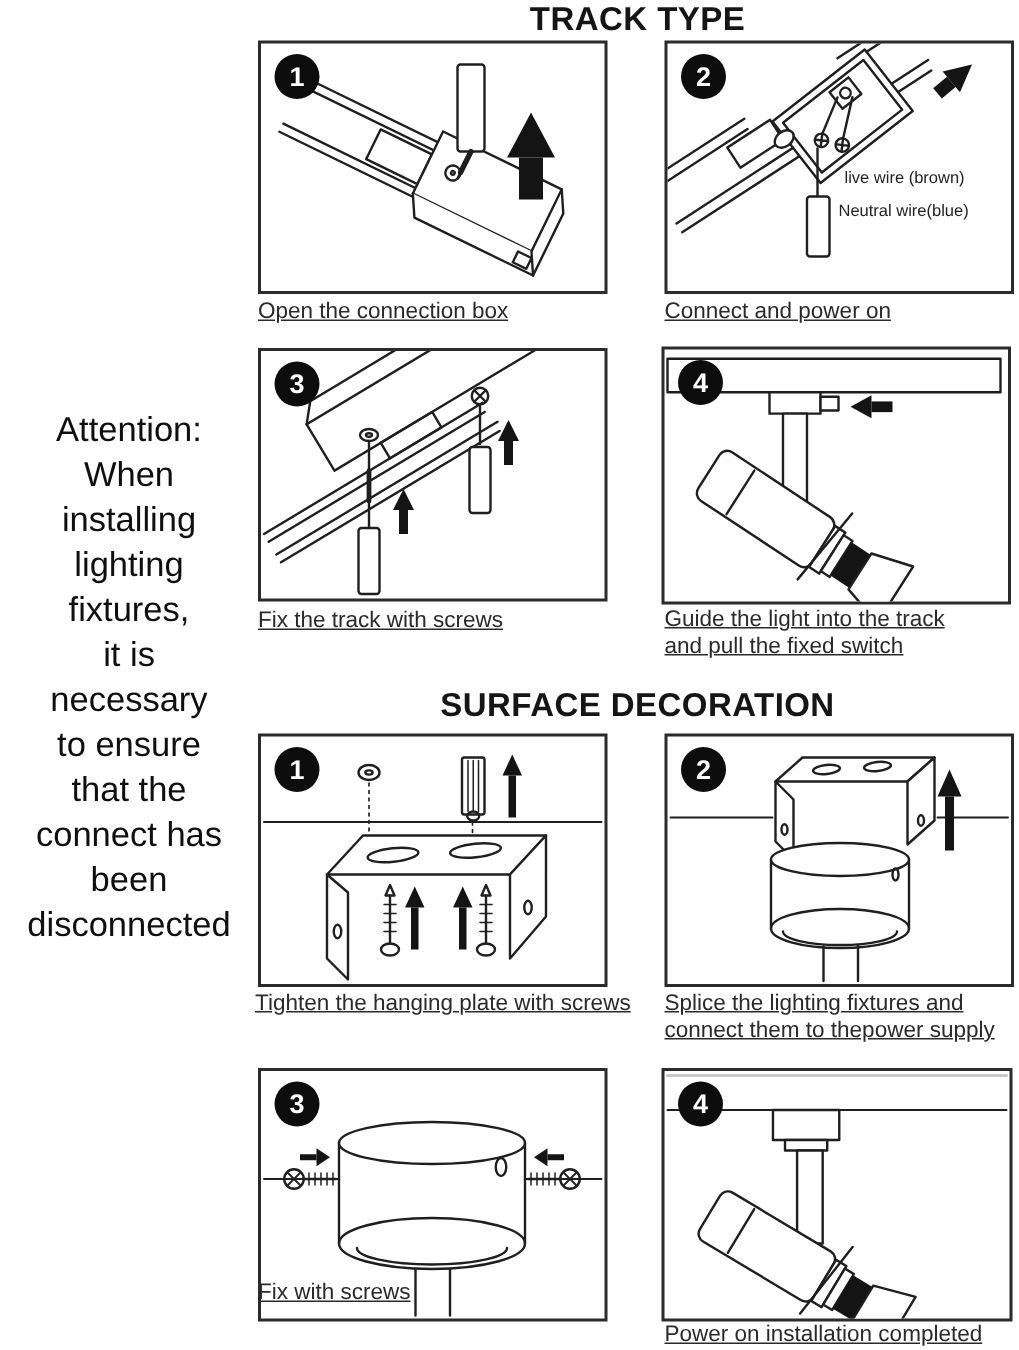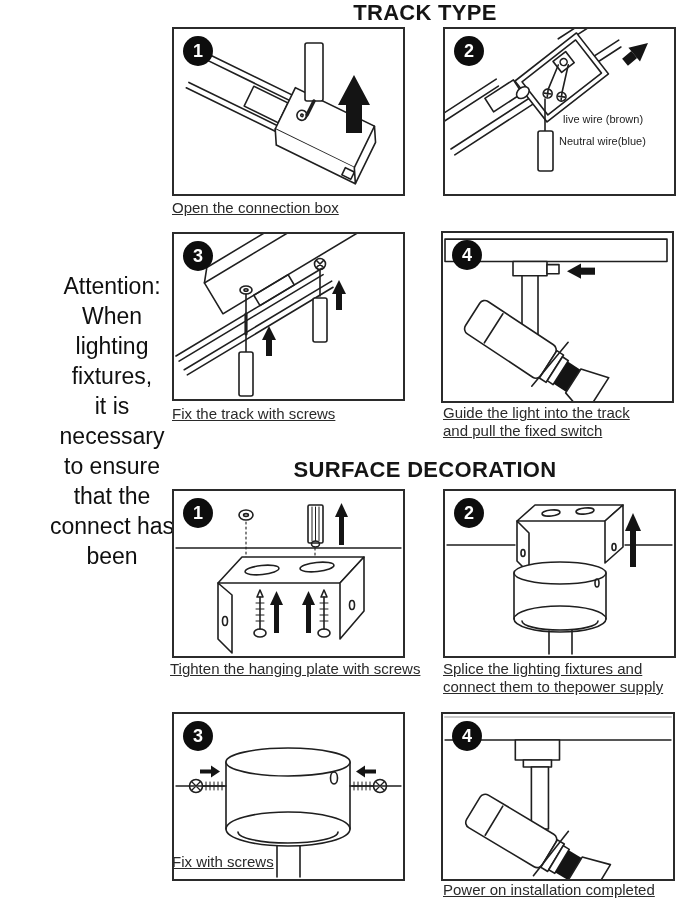--- a/index.html
+++ b/index.html
@@ -7,45 +7,47 @@
         font-family:"Liberation Sans",sans-serif;color:#1a1a1a;}
   .section-title{position:absolute;left:172px;width:506px;text-align:center;
         font-size:22px;font-weight:800;letter-spacing:.3px;color:#151515;}
   .panel{position:absolute;width:229px;height:165px;border:2px solid #2b2b2b;background:#fff;}
   .panel svg{position:absolute;left:0;top:0;width:100%;height:100%;}
   .badge{position:absolute;left:9px;top:7px;width:30px;height:30px;border-radius:50%;
         background:#0d0d0d;color:#fff;font-size:18px;font-weight:bold;
         display:flex;align-items:center;justify-content:center;z-index:5;}
   .caption{position:absolute;font-size:15px;line-height:18px;color:#2a2a2a;white-space:pre-line;text-decoration:underline;}
   .attention{position:absolute;left:0;top:271px;width:172px;text-align:center;
-        font-size:23px;line-height:30px;color:#0f0f0f;padding-left:26px;}
+        font-size:23px;line-height:30px;color:#0f0f0f;}
   .wire-label{position:absolute;font-size:11px;color:#222;white-space:nowrap;}
   .ink{stroke:#1f1f1f;stroke-width:1.6;fill:none;stroke-linecap:round;stroke-linejoin:round;}
   .inkfill{fill:#141414;stroke:none;}
   .white{fill:#fff;}
 </style>
 </head>
 <body>
 
 <div id="page">
 
   <div class="section-title" style="top:0px">TRACK TYPE</div>
   <div class="section-title" style="top:457px">SURFACE DECORATION</div>
 
   <div class="attention">
     <div>Attention:</div>
     <div>When</div>
+    <div>installing</div>
     <div>lighting</div>
     <div>fixtures,</div>
     <div>it is</div>
     <div>necessary</div>
     <div>to ensure</div>
     <div>that the</div>
     <div>connect has</div>
     <div>been</div>
+    <div>disconnected</div>
   </div>
 
   <div class="panel" style="left:172px;top:27px">
     <div class="badge">1</div>
     <svg viewBox="0 0 229 165" preserveAspectRatio="none">
       <g class="ink">
         <g transform="translate(28,22) rotate(26)">
           <path d="M0 0 H152"></path>
             <path d="M0 6 H150"></path>
           <path d="M2 34 H112"></path>
@@ -101,20 +103,21 @@
         <rect x="93" y="102" width="15" height="40" rx="2" class="white"></rect>
         <g transform="translate(203,14) rotate(140)" class="inkfill">
           <polygon points="0,0 18,-9 18,9"></polygon>
             <rect x="18" y="-4.5" width="12" height="9"></rect>
         </g>
       </g>
     </svg>
     <span class="wire-label" style="left:118px;top:84px">live wire (brown)</span>
     <span class="wire-label" style="left:114px;top:106px">Neutral wire(blue)</span>
   </div>
+  <div class="caption" style="left:443px;top:199px">Connect and power on</div>
 
   <div class="panel" style="left:172px;top:232px">
     <div class="badge">3</div>
     <svg viewBox="0 0 229 165" preserveAspectRatio="none">
       <g class="ink">
         <g transform="translate(2,122) rotate(-31)">
           <path d="M0 0 H170"></path>
             <path d="M0 6 H168"></path>
           <path d="M0 16 H172"></path>
             <path d="M0 22 H170"></path>

